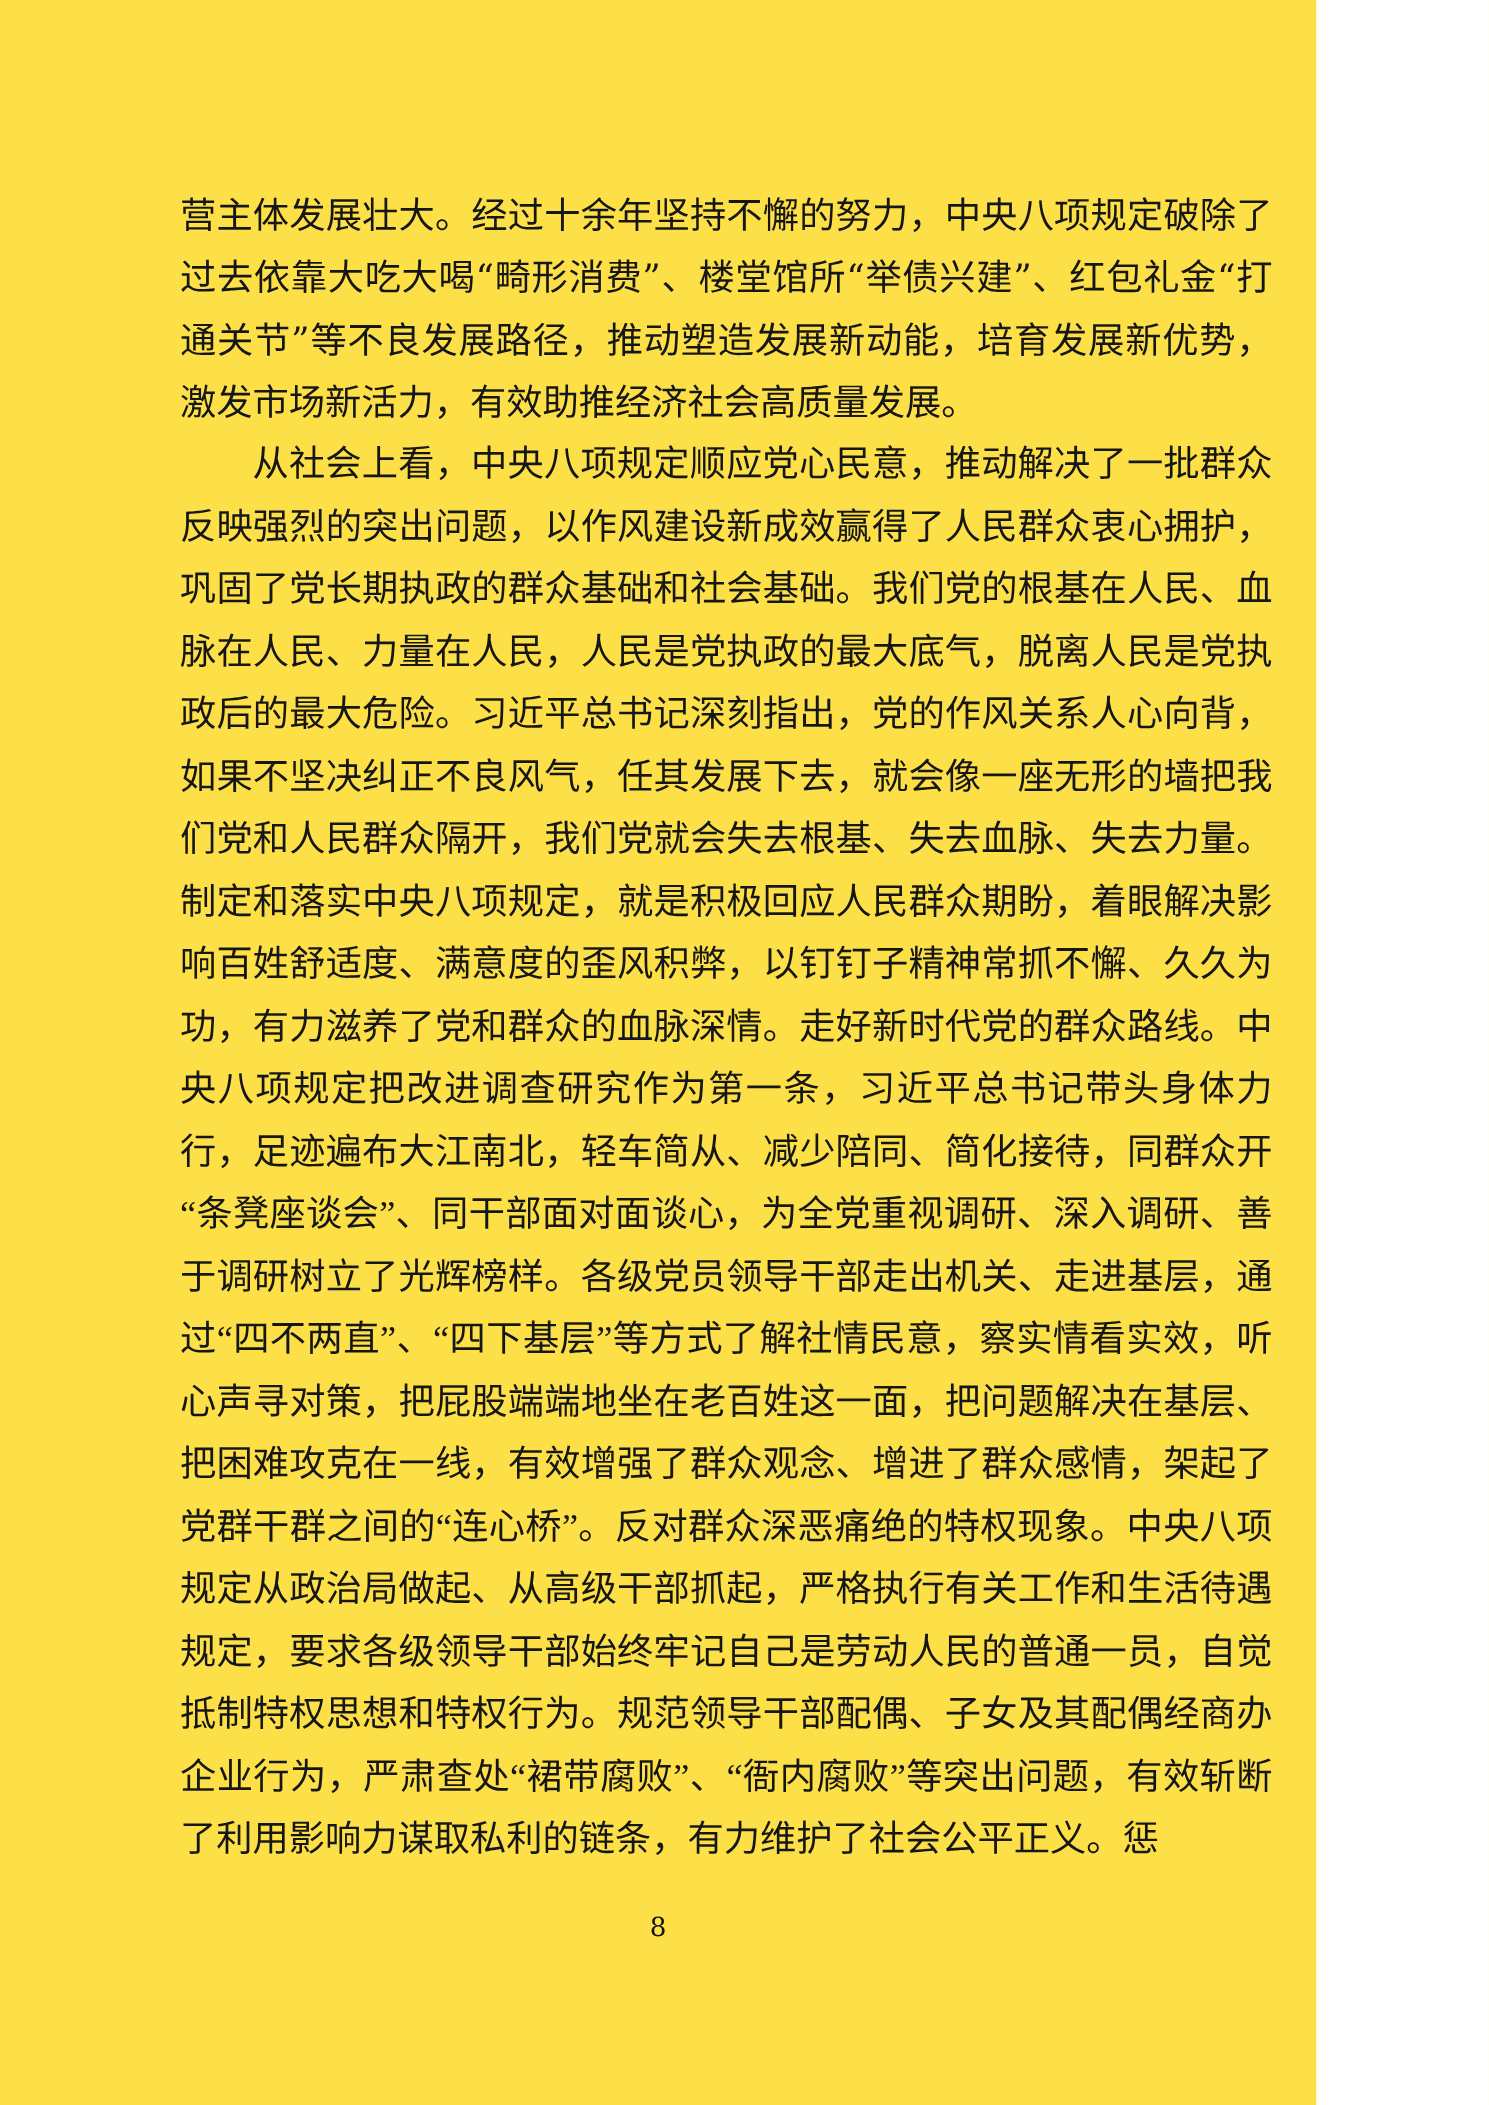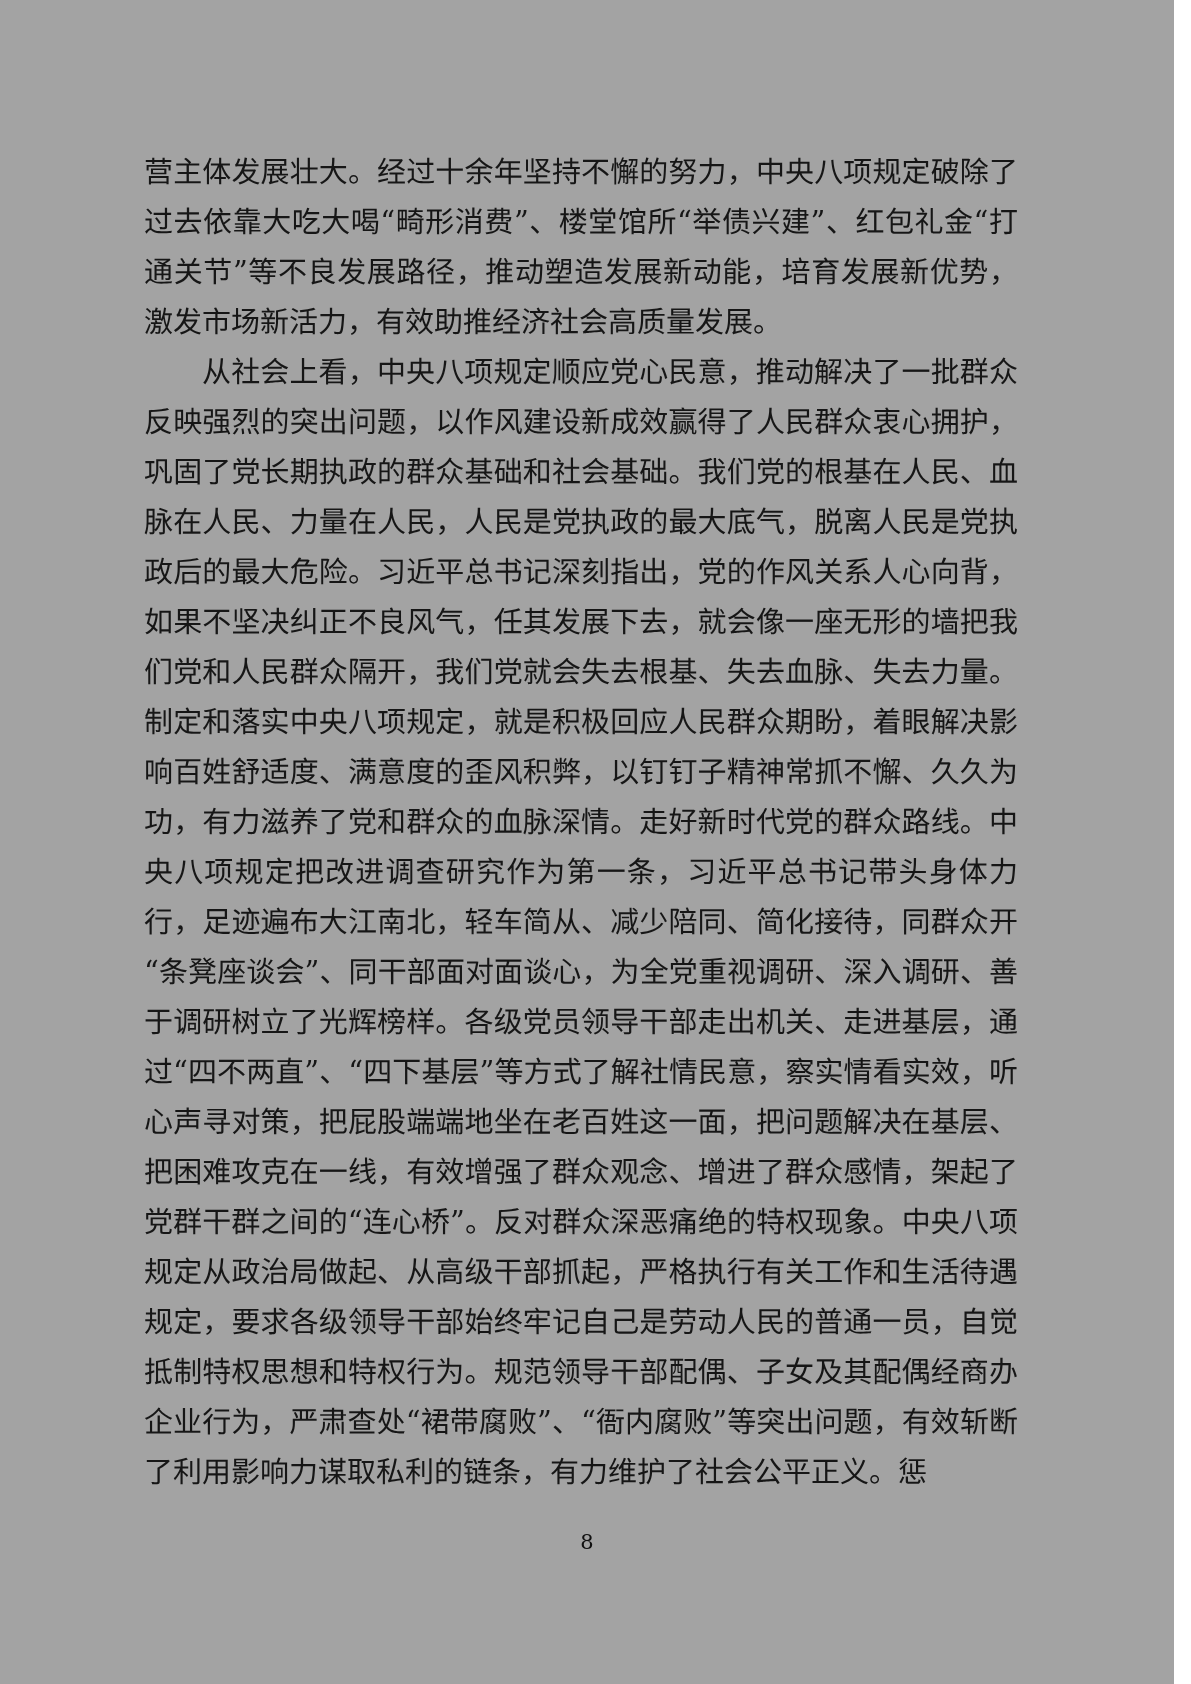--- a/index.html
+++ b/index.html
@@ -2,23 +2,23 @@
 <html lang="zh-CN"><head>
 <meta charset="utf-8">
 <style>
   html, body {
     margin: 0;
     padding: 0;
     background: #ffffff;
   }
   .page {
     position: relative;
-    width: 1174px;
+    width: 1053px;
     height: 1684px;
-    background: #a3a3a3;
+    background: #fde047;
     overflow: hidden;
     font-family: "DejaVu Serif", "Liberation Serif", serif;
     color: #161616;
   }
   .text-block {
     position: absolute;
     left: 144px;
     top: 147px;
     width: 874px;
   }
@@ -28,20 +28,21 @@
     font-size: 29px;
     line-height: 50px;
     text-align: justify;
     text-justify: inter-character;
     word-break: break-all;
     overflow-wrap: break-word;
     font-weight: 400;
   }
   .body-par.indented {
     text-indent: 2em;
+    font-family: Liberation Serif, serif;
   }
   .page-footer {
     position: absolute;
     left: 0;
     top: 1530px;
     width: 100%;
     text-align: center;
   }
   .page-number {
     font-size: 21px;

